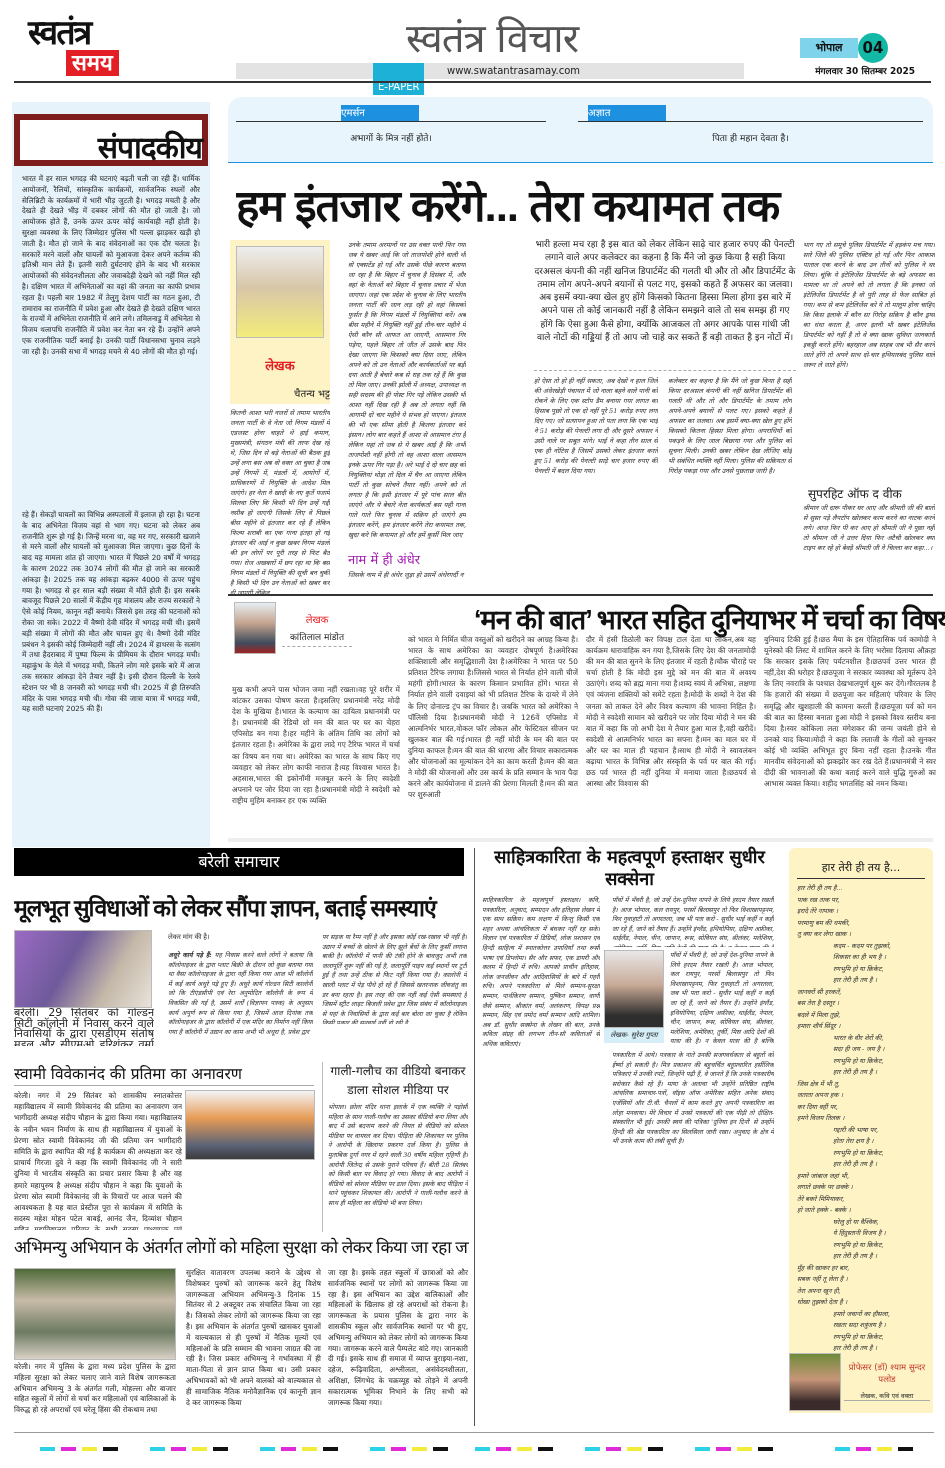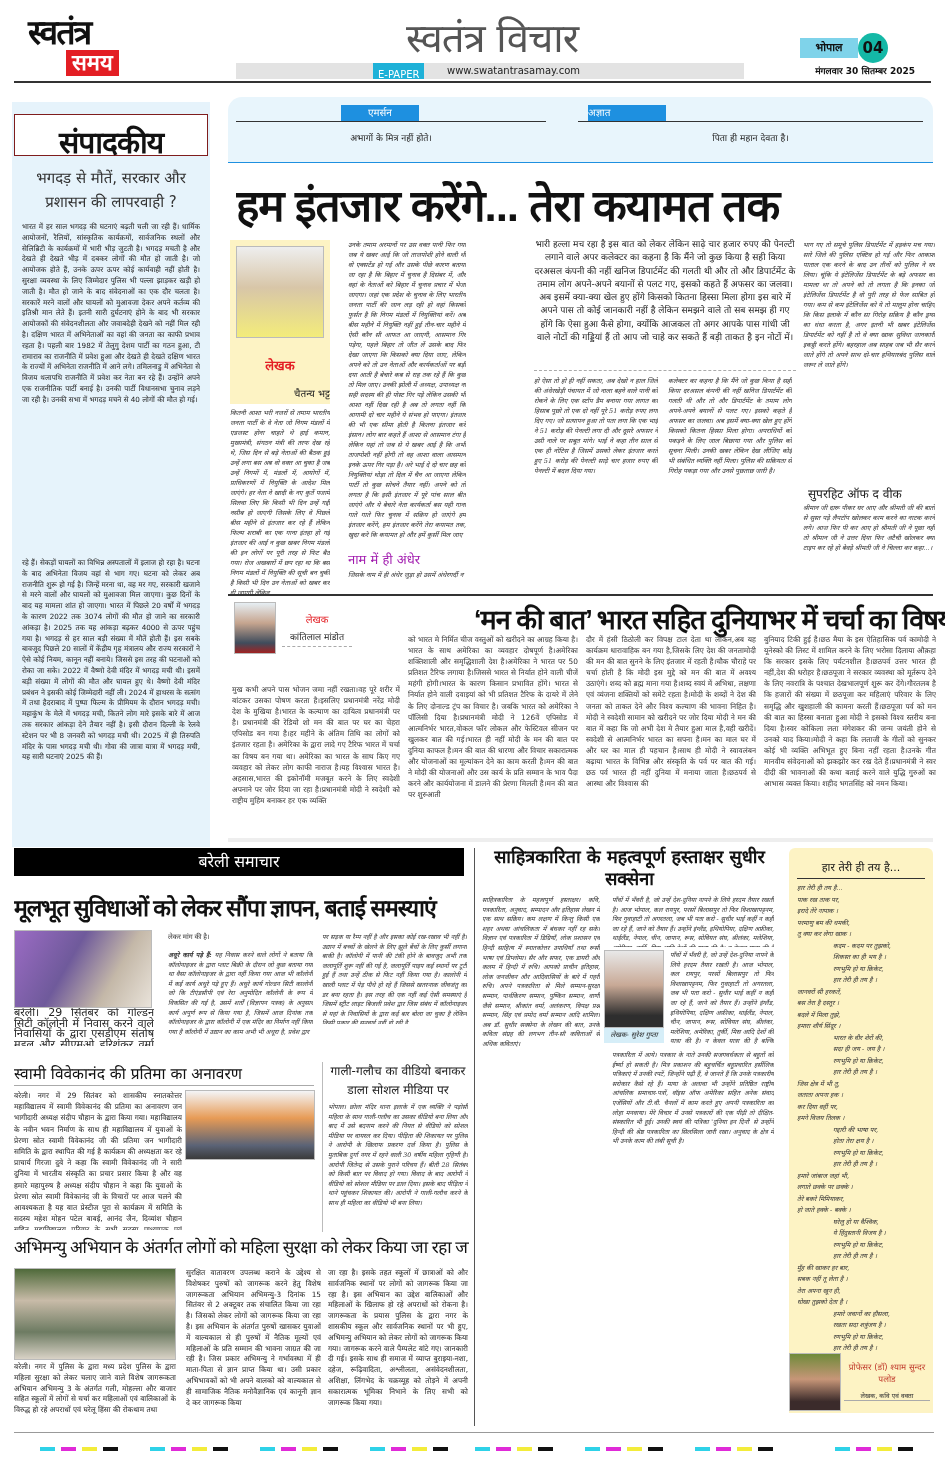--- a/index.html
+++ b/index.html
@@ -15,41 +15,40 @@
 </head>
 <body>
 
 <div class="abs" style="left:0;top:0;width:945px;height:80px;">
   <div class="abs" style="left:28px;top:14px;width:120px;height:64px;">
     <div style="font-family:'DejaVu Serif',serif;font-weight:bold;font-size:34px;line-height:36px;color:#111;letter-spacing:-2px;">स्वतंत्र</div>
     <div style="position:absolute;left:38px;top:36px;background:#e31e24;color:#fff;font-weight:bold;font-size:22px;line-height:26px;padding:0 6px;">समय</div>
   </div>
   <div class="abs" style="left:372px;top:14px;width:240px;text-align:center;font-family:'DejaVu Sans',sans-serif;font-size:40px;line-height:48px;color:#555;letter-spacing:-1px;">स्वतंत्र विचार</div>
   <div class="abs" style="left:236px;top:63px;width:508px;height:16px;background:#e3e3e3;">
-    <span style="position:absolute;left:137px;top:0;height:16px;padding:4px 5px;background:#1eb1d8;color:#fff;font-size:10px;line-height:16px;text-decoration:underline;">E-PAPER</span>
+    <span style="position:absolute;left:137px;top:0;height:16px;padding:16px 5px;background:#1eb1d8;color:#fff;font-size:10px;line-height:16px;">E-PAPER</span>
     <span style="position:absolute;left:211px;top:0;font-size:10px;line-height:16px;color:#222;">www.swatantrasamay.com</span>
   </div>
   <div class="abs" style="left:800px;top:38px;width:95px;height:22px;">
     <span style="position:absolute;left:0;top:0;width:58px;height:20px;background:#7fd3ea;font-weight:bold;font-size:11px;line-height:20px;text-align:center;color:#111;">भोपाल</span>
     <span style="position:absolute;left:58px;top:-5px;width:30px;height:30px;border-radius:50%;background:#14b8a6;font-weight:bold;font-size:15px;line-height:30px;text-align:center;color:#111;">04</span>
   </div>
   <div class="abs" style="left:780px;top:64px;width:135px;font-size:9px;font-weight:bold;color:#111;text-align:right;">मंगलवार 30 सितम्बर 2025</div>
   <div class="abs" style="left:14px;top:81px;width:917px;height:1.5px;background:#333;"></div>
 </div>
 
 <div class="abs" style="left:12px;top:102px;width:198px;height:745px;background:#e6f3fb;">
-  <div style="margin:12px 2px 0;height:42px;background:#fff;border:1px solid #7f1d1d;font-weight:bold;font-size:30px;line-height:56px;text-align:center;color:#111;letter-spacing:-1px;">संपादकीय</div>
-  <div style="margin:10px 16px 0;font-size:15px;line-height:24px;text-align:center;color:#333;">भगदड़ से मौतें, सरकार और प्रशासन की लापरवाही ?</div>
+  <div style="margin:12px 2px 0;height:52px;background:#fff;border:6px solid #7f1d1d;font-weight:bold;font-size:30px;line-height:56px;text-align:right;color:#111;letter-spacing:-1px;">संपादकीय</div>
   <div class="txt" style="margin:8px 10px 0;height:330px;color:#222;font-size:7.2px;line-height:10.8px;">भारत में हर साल भगदड़ की घटनाएं बढ़ती चली जा रही हैं। धार्मिक आयोजनों, रैलियों, सांस्कृतिक कार्यक्रमों, सार्वजनिक स्थलों और सेलिब्रिटी के कार्यक्रमों में भारी भीड़ जुटती है। भगदड़ मचती है और देखते ही देखते भीड़ में दबकर लोगों की मौत हो जाती है। जो आयोजक होते हैं, उनके ऊपर ऊपर कोई कार्यवाही नहीं होती है। सुरक्षा व्यवस्था के लिए जिम्मेदार पुलिस भी पल्ला झाड़कर खड़ी हो जाती है। मौत हो जाने के बाद संवेदनाओं का एक दौर चलता है। सरकारें मरने वालों और घायलों को मुआवजा देकर अपने कर्तव्य की इतिश्री मान लेते हैं। इतनी सारी दुर्घटनाएं होने के बाद भी सरकार आयोजकों की संवेदनशीलता और जवाबदेही देखने को नहीं मिल रही है। दक्षिण भारत में अभिनेताओं का वहां की जनता का काफी प्रभाव रहता है। पहली बार 1982 में तेलुगु देशम पार्टी का गठन हुआ, टी रामाराव का राजनीति में प्रवेश हुआ और देखते ही देखते दक्षिण भारत के राज्यों में अभिनेता राजनीति में आने लगे। तमिलनाडु में अभिनेता से विजय थलापथि राजनीति में प्रवेश कर नेता बन रहे हैं। उन्होंने अपने एक राजनीतिक पार्टी बनाई है। उनकी पार्टी विधानसभा चुनाव लड़ने जा रही है। उनकी सभा में भगदड़ मचने से 40 लोगों की मौत हो गई।</div>
   <div class="txt" style="margin:6px 10px 0;height:260px;color:#222;font-size:7.2px;line-height:10.8px;">रहे हैं। सेकड़ों घायलों का विभिन्न अस्पतालों में इलाज हो रहा है। घटना के बाद अभिनेता विजय वहां से भाग गए। घटना को लेकर अब राजनीति शुरू हो गई है। जिन्हें मरना था, वह मर गए, सरकारी खजाने से मरने वालों और घायलों को मुआवजा मिल जाएगा। कुछ दिनों के बाद यह मामला शांत हो जाएगा। भारत में पिछले 20 वर्षों में भगदड़ के कारण 2022 तक 3074 लोगों की मौत हो जाने का सरकारी आंकड़ा है। 2025 तक यह आंकड़ा बढ़कर 4000 से ऊपर पहुंच गया है। भगदड़ से हर साल बड़ी संख्या में मौतें होती हैं। इस सबके बावजूद पिछले 20 सालों में केंद्रीय गृह मंत्रालय और राज्य सरकारों ने ऐसे कोई नियम, कानून नहीं बनाये। जिससे इस तरह की घटनाओं को रोका जा सके। 2022 में वैष्णो देवी मंदिर में भगदड़ मची थी। इसमें बड़ी संख्या में लोगों की मौत और घायल हुए थे। वैष्णो देवी मंदिर प्रबंधन ने इसकी कोई जिम्मेदारी नहीं ली। 2024 में हाथरस के सत्संग में तथा हैदराबाद में पुष्पा फिल्म के प्रीमियम के दौरान भगदड़ मची। महाकुंभ के मेले में भगदड़ मची, कितने लोग मारे इसके बारे में आज तक सरकार आंकड़ा देने तैयार नहीं है। इसी दौरान दिल्ली के रेलवे स्टेशन पर भी 8 जनवरी को भगदड़ मची थी। 2025 में ही तिरुपति मंदिर के पास भगदड़ मची थी। गोवा की जात्रा यात्रा में भगदड़ मची, यह सारी घटनाएं 2025 की हैं।</div>
 </div>
 
 <div class="abs" style="left:228px;top:97px;width:705px;height:66px;background:#e8f5fc;border-radius:14px 14px 0 0;border-bottom:1.5px solid #1e90e0;">
   <div class="abs" style="left:8px;top:8px;width:310px;">
-    <div style="margin-left:105px;width:78px;height:16px;background:#1e90e0;color:#fff;font-size:10px;line-height:16px;text-align:center;">एमर्सन</div>
+    <div style="margin-left:105px;width:78px;height:16px;background:#1e90e0;color:#fff;font-size:10px;line-height:16px;">एमर्सन</div>
     <div style="height:1px;background:#333;"></div>
     <div style="margin-top:9px;text-align:center;font-size:9px;color:#222;">अभागों के मित्र नहीं होते।</div>
   </div>
   <div class="abs" style="left:350px;top:8px;width:345px;">
     <div style="margin-left:10px;width:78px;height:16px;background:#1e90e0;color:#fff;font-size:10px;line-height:16px;">अज्ञात</div>
     <div style="height:1px;background:#333;"></div>
     <div style="margin-top:9px;text-align:center;font-size:9px;color:#222;">पिता ही महान देवता है।</div>
   </div>
 </div>
 

